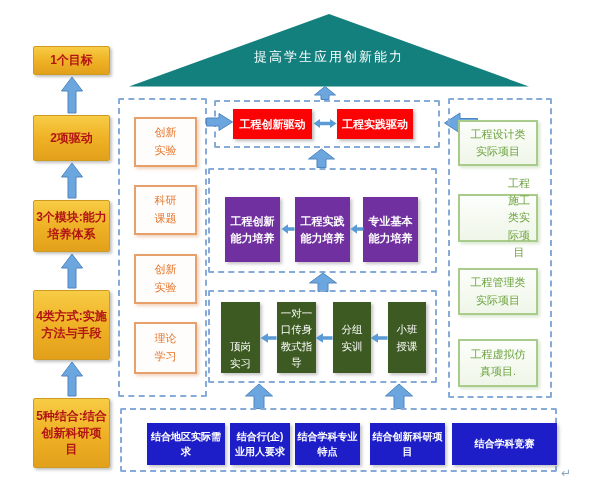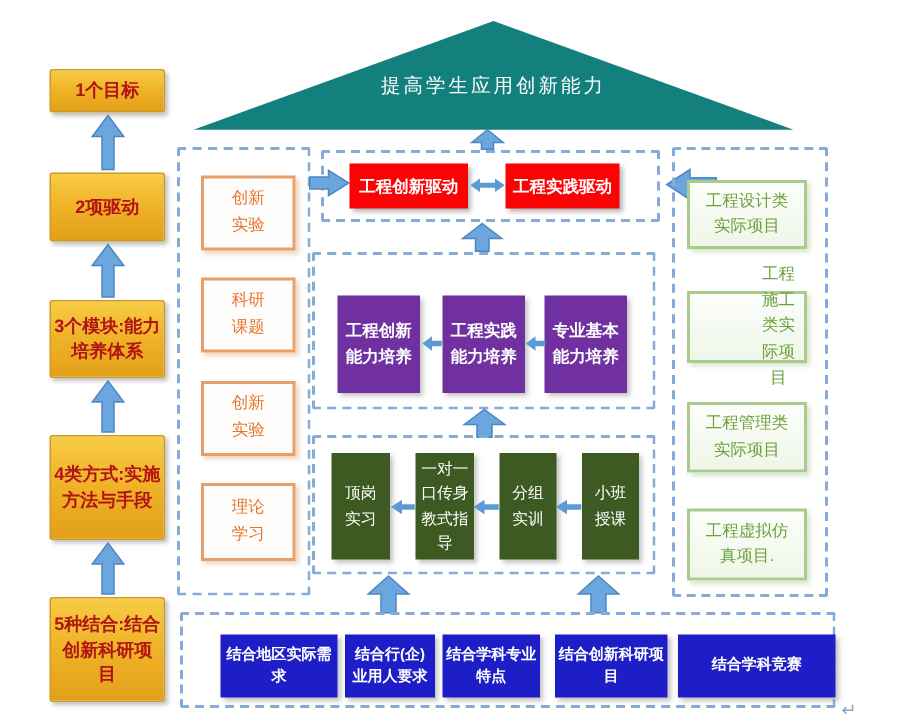--- a/index.html
+++ b/index.html
@@ -123,21 +123,21 @@
     <polygon points="0.5,6 7,1.2 7,4.2 13.5,4.2 13.5,7.8 7,7.8 7,10.8" fill="#5B9BD5"></polygon>
     </svg>
   <svg class="arr" style="left:350px;top:223px;" width="14" height="12">
     <polygon points="0.5,6 7,1.2 7,4.2 13.5,4.2 13.5,7.8 7,7.8 7,10.8" fill="#5B9BD5"></polygon>
     </svg>
   <svg class="arr" style="left:309px;top:272px;" width="28" height="20">
     <polygon points="14,1 27.5,11 19,11 19,19.5 9,19.5 9,11 0.5,11" fill="#6CA6DF" stroke="#4E86C0" stroke-width="1"></polygon>
     </svg>
 
   <div class="dashed" style="left:208px;top:290px;width:229px;height:93px;"></div>
-  <div class="box dkgreen" style="left:221px;top:302px;width:39px;height:71px;">
+  <div class="box dkgreen" style="left:221px;top:302px;width:39px;height:71px;align-items:flex-end;">
     <span class="w2">顶岗实习</span>
     </div>
   <div class="box dkgreen" style="left:277px;top:302px;width:39px;height:71px;">
     <span>一对一口传身教式指导</span>
     </div>
   <div class="box dkgreen" style="left:333px;top:302px;width:38px;height:71px;">
     <span class="w2">分组实训</span>
     </div>
   <div class="box dkgreen" style="left:388px;top:302px;width:38px;height:71px;">
     <span class="w2">小班授课</span>

